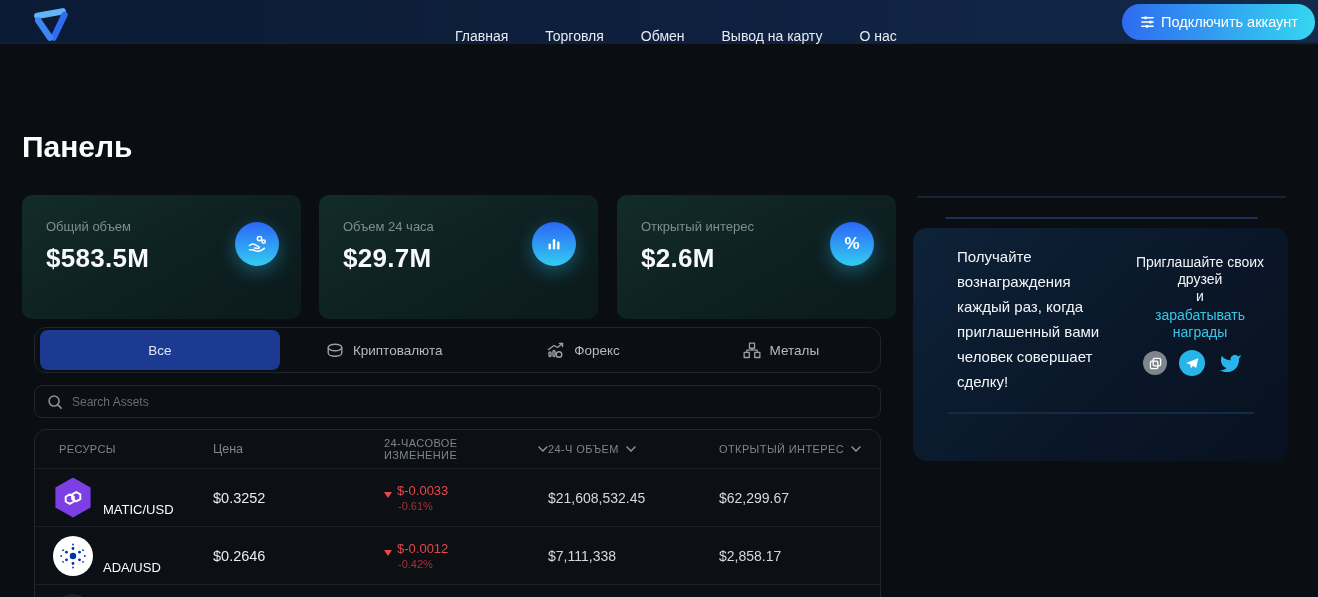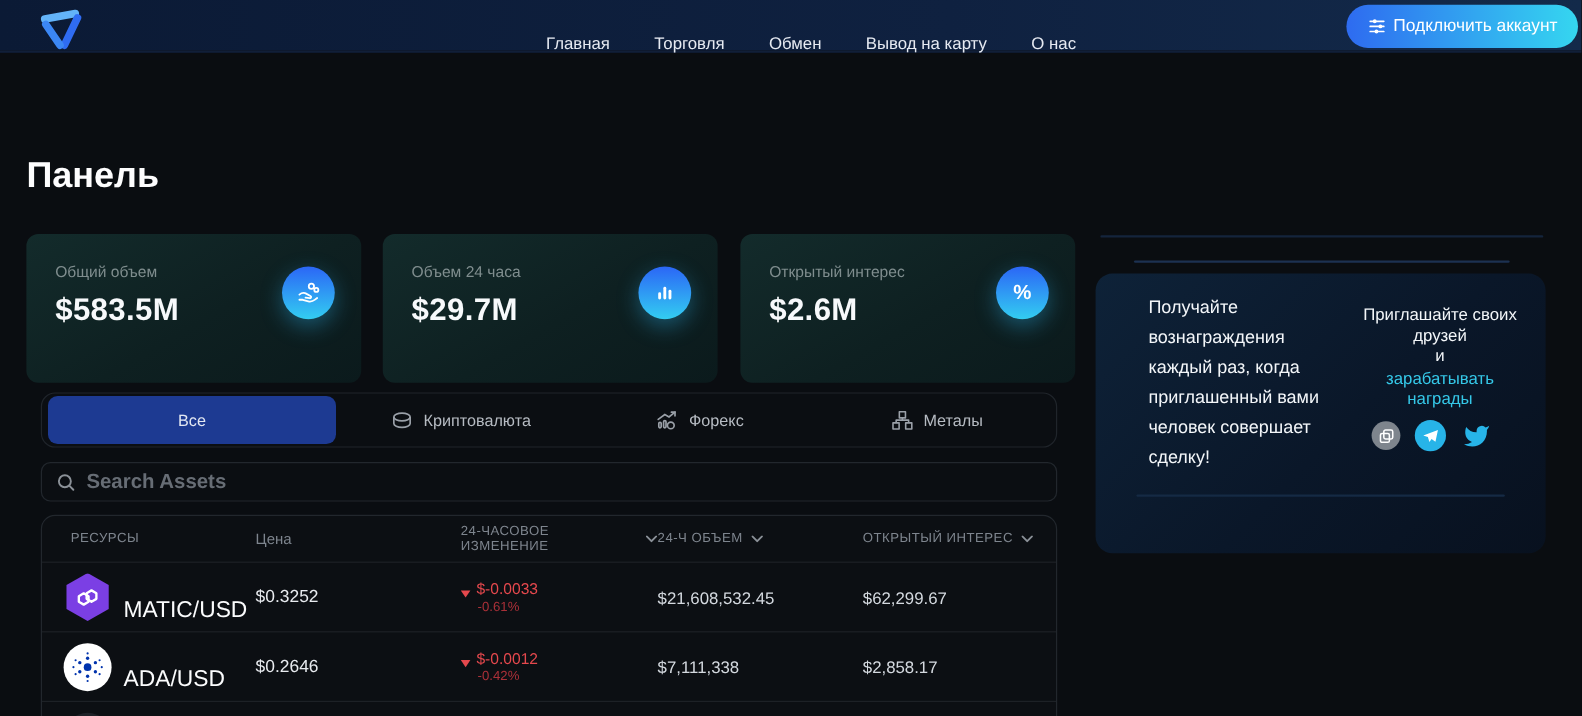--- a/index.html
+++ b/index.html
@@ -66,21 +66,21 @@
   .tab .ticon { display:flex; }
 
   
   .search-box {
     position:absolute; left:34px; top:385px; width:847px; height:33px;
     border:1px solid #22272d; border-radius:8px; background:#0b0e12;
     display:flex; align-items:center; padding:0 12px; gap:9px;
   }
   .search-box input {
     flex:1; background:transparent; border:none; outline:none;
-    color:#cfd4da; font-size:17px; font-family:inherit;font-weight:bold;
+    color:#cfd4da; font-size:12px; font-family:inherit;
   }
   .search-box input::placeholder { color:#676d75; }
 
   
   .asset-table {
     position:absolute; left:34px; top:429px; width:847px; height:240px;
     border:1px solid #22272d; border-radius:12px; background:#0c0f13; overflow:hidden;
   }
   .thead {
     display:grid; grid-template-columns:154px 171px 164px 171px 1fr;
@@ -88,21 +88,21 @@
     border-bottom:1px solid #1d2126;
   }
   .th { font-size:11px; color:#7e858e; letter-spacing:.4px; display:flex; align-items:center; gap:7px; }
   .th.sortable { cursor:pointer; }
   .trow {
     display:grid; grid-template-columns:160px 171px 164px 171px 1fr;
     align-items:center; height:58px; padding-left:18px;
     border-bottom:1px solid #1d2126; cursor:pointer;
   }
   .asset-cell { display:flex; align-items:center; gap:10px; }
-  .asset-name { font-size:19px; color:#fbfcfd;margin-top:23px; }
+  .asset-name { font-size:13px; color:#fbfcfd;margin-top:23px; }
   .cell { font-size:14px; color:#d4d9df; }
   .price-cell { font-size:14.5px; color:#e8ebef; }
   .chg-line1 { display:flex; align-items:flex-end; gap:5px; font-size:13px; color:#e5484d; }
   .chg-line2 { font-size:11px; color:#a93038; margin-left:14px; margin-top:2px; }
   .tri-down { width:0; height:0; border-left:4.5px solid transparent; border-right:4.5px solid transparent; border-top:6px solid #e5484d; }
   .matic-logo {
     width:40px; height:40px; background:#7b3fe4;
     clip-path:polygon(50% 0,94% 25%,94% 75%,50% 100%,6% 75%,6% 25%);
     display:flex; align-items:center; justify-content:center;
   }

